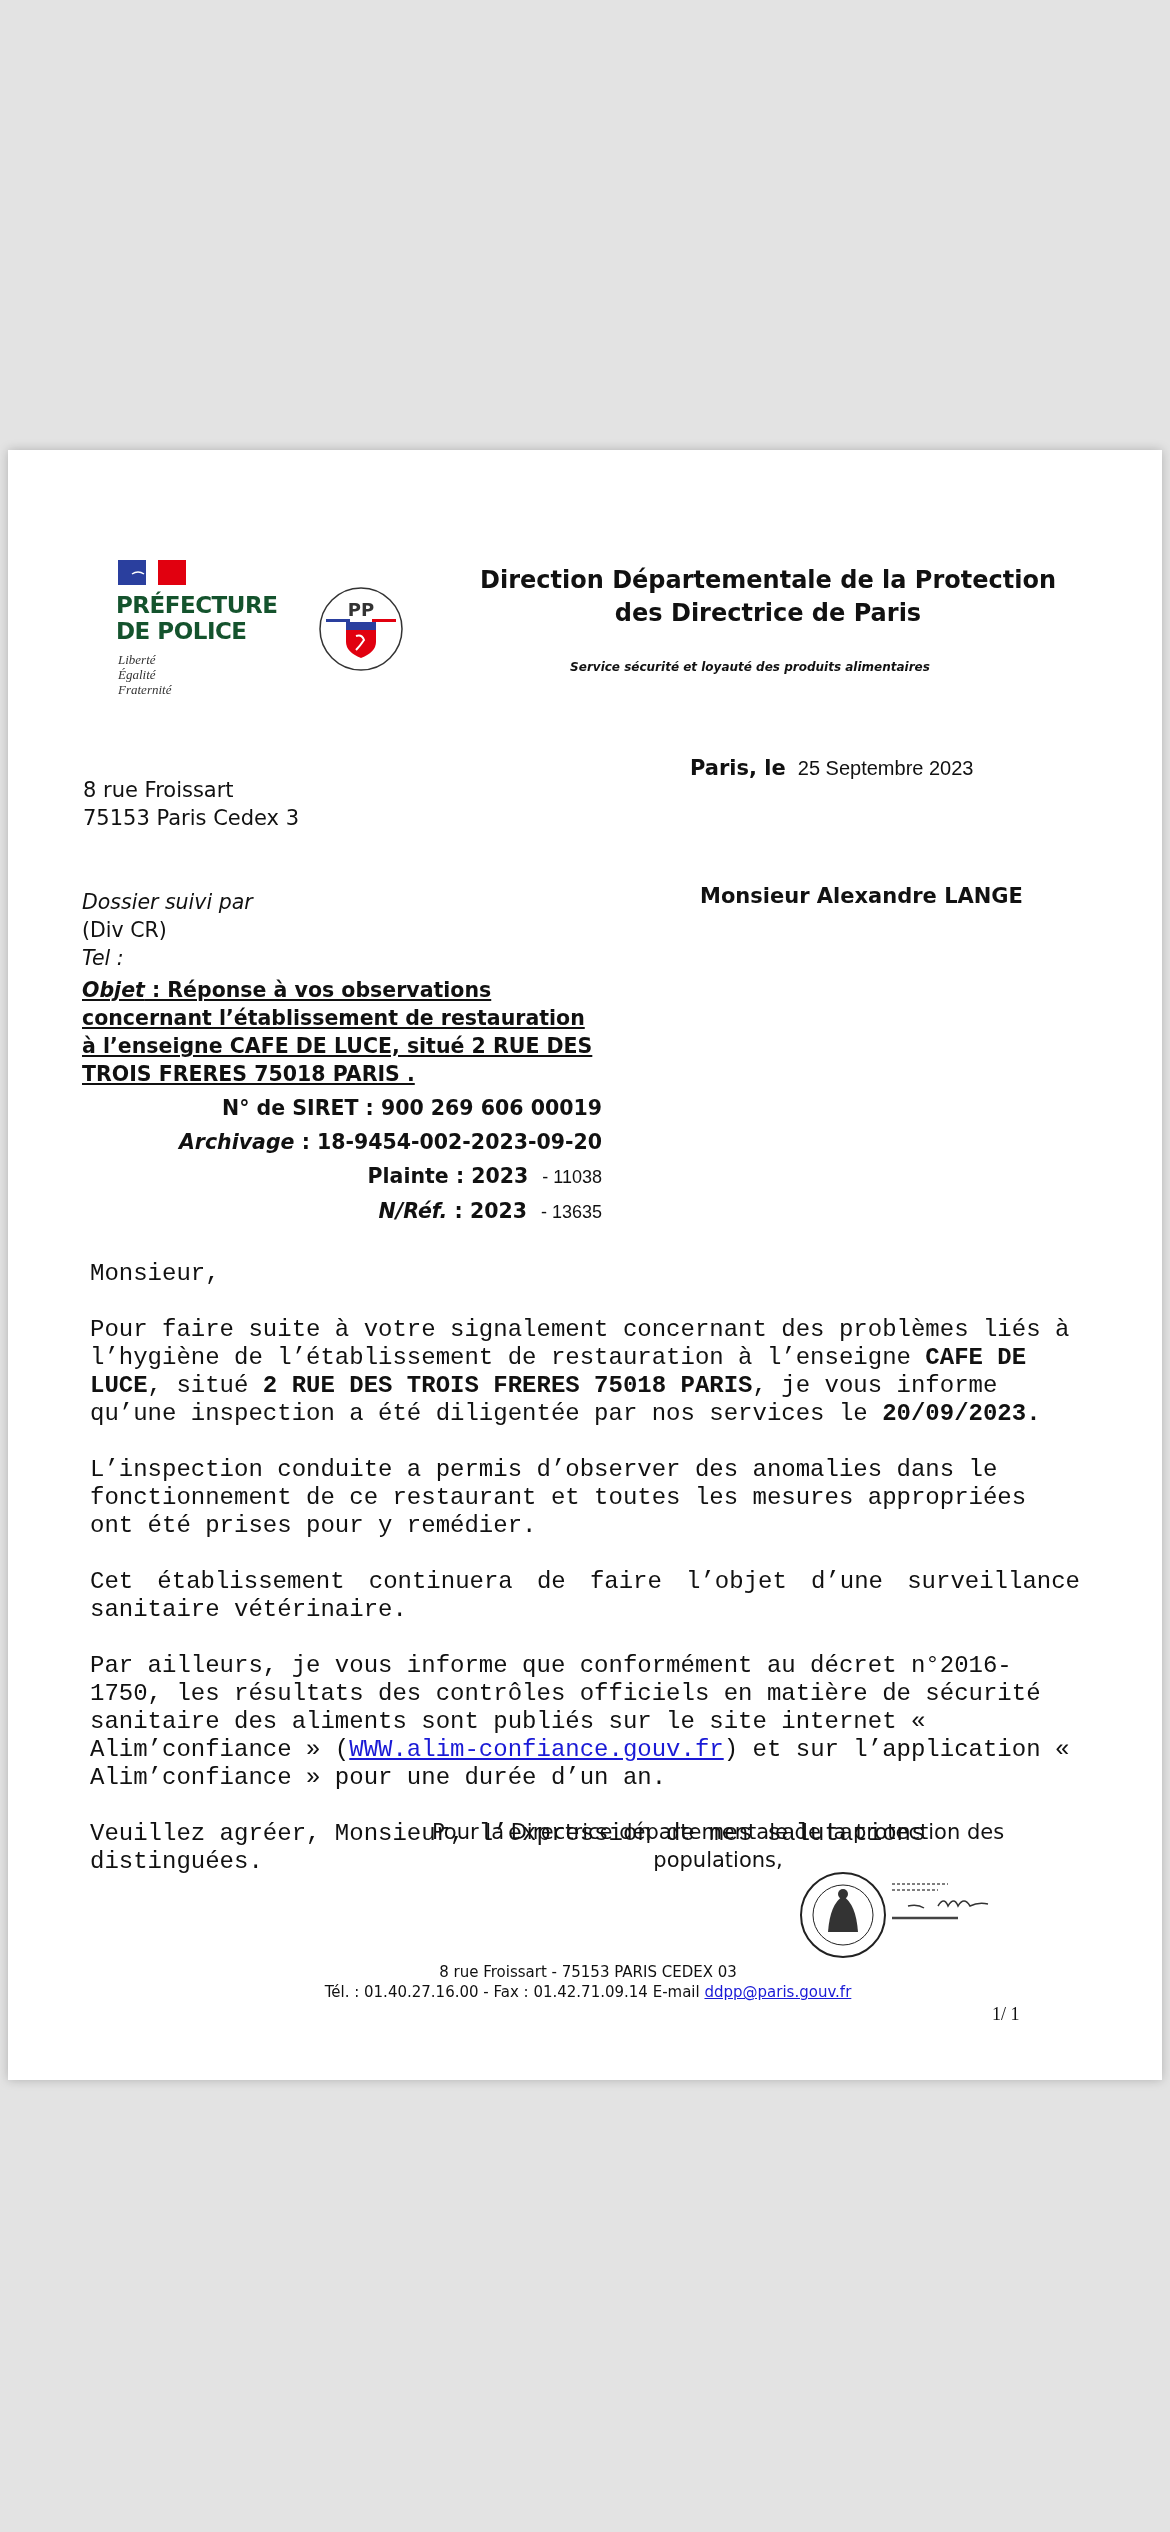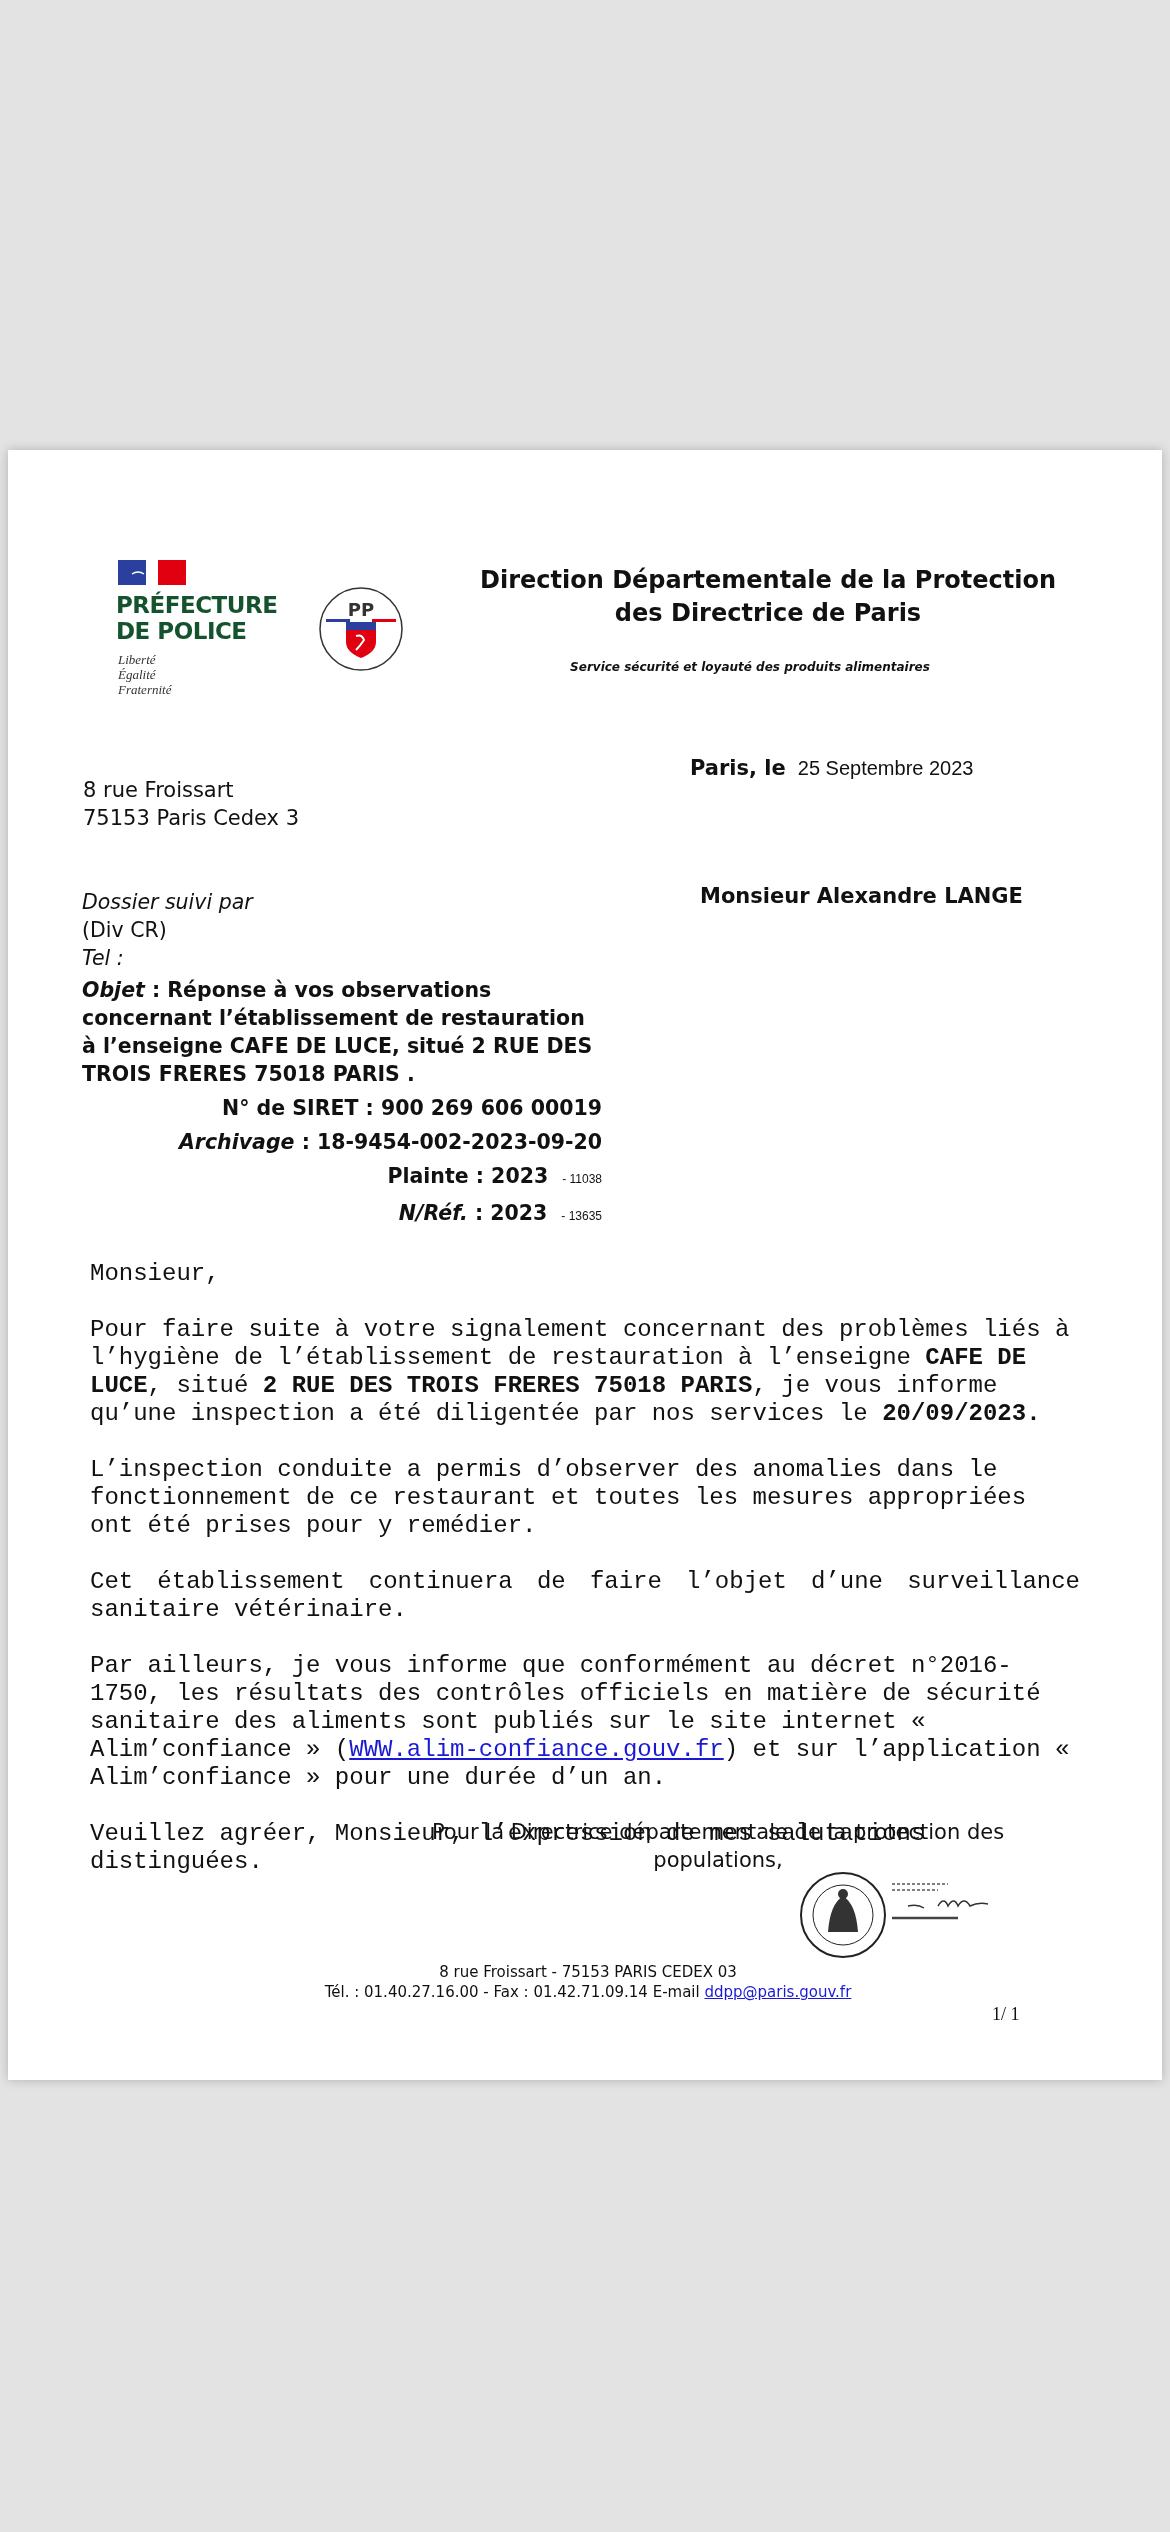--- a/index.html
+++ b/index.html
@@ -19,22 +19,22 @@
   .header-title { left:420px; top:114px; width:680px; text-align:center; font-family:"DejaVu Sans", sans-serif; font-weight:bold; font-size:24px; line-height:33px; }
   .header-service { left:402px; top:210px; width:680px; text-align:center; font-family:"DejaVu Sans", sans-serif; font-weight:bold; font-style:italic; font-size:12px; }
   .date-line { left:682px; top:306px; font-size:21px; }
   .date-line .label { font-family:"DejaVu Sans", sans-serif; font-weight:bold; font-size:21px; }
   .date-line .value { font-family:"Liberation Sans", sans-serif; font-size:20px; margin-left:12px; }
   .sender-address { left:75px; top:326px; font-family:"DejaVu Sans", sans-serif; font-size:21px; line-height:28px; }
   .recipient { left:692px; top:434px; font-family:"DejaVu Sans", sans-serif; font-weight:bold; font-size:21px; }
   .refs { left:74px; top:438px; width:520px; font-family:"DejaVu Sans", sans-serif; font-size:20.5px; line-height:28px; }
   .refs .it { font-style:italic; }
   .refs .b { font-weight:bold;text-align:right; }
-  .refs .small { font-family:"Liberation Sans", sans-serif; font-weight:normal; font-size:12px; margin-left:14px; }
-  .refs .objet { font-weight:bold; margin-top:4px; }
+  .refs .small { font-family:"Liberation Sans", sans-serif; font-weight:normal; font-size:18px; margin-left:14px; }
+  .refs .objet { font-weight:bold; margin-top:4px;text-decoration:underline; }
   .refs .row { margin-top:6px; }
   .body-text { left:82px; top:810px; width:990px; font-family:Liberation Mono, monospace; font-size:24px; line-height:28px; }
   .body-text p { margin:0 0 28px 0; }
   .body-text .just { text-align:justify; text-align-last:left; }
   .body-text a { color:#1a1ad6; text-decoration:underline; }
   .closing { left:380px; top:1368px; width:660px; text-align:center; font-family:"DejaVu Sans", sans-serif; font-size:21px; line-height:28px; }
   .stamp { left:790px; top:1420px; width:90px; height:90px; }
   .sig { left:880px; top:1424px; width:110px; height:60px; }
   .footer { left:290px; top:1512px; width:580px; text-align:center; font-family:"DejaVu Sans", sans-serif; font-size:15px; line-height:20px; }
   .footer a { color:#1a1ad6; text-decoration:underline; }

